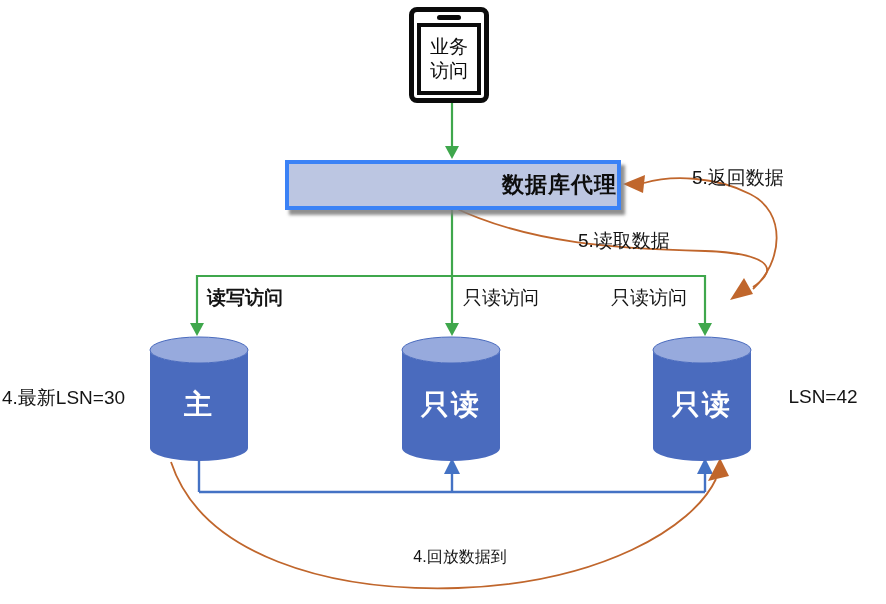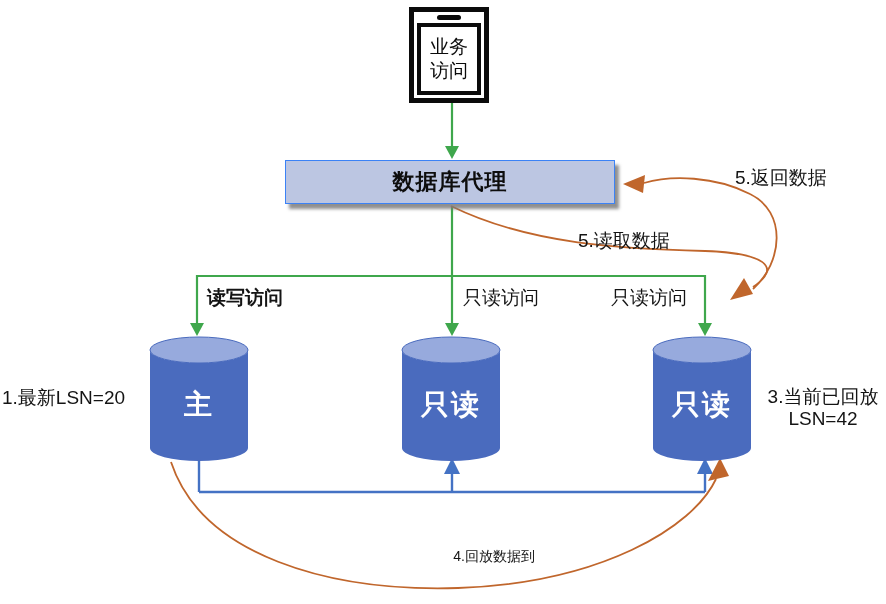--- a/index.html
+++ b/index.html
@@ -7,39 +7,39 @@
     position:relative;width:886px;height:604px;background:#fff;overflow:hidden;
     font-family:"Liberation Sans","DejaVu Sans",sans-serif;color:#111;
   }
   #stage svg{position:absolute;left:0;top:0;}
   .abs{position:absolute;}
   .txt{white-space:nowrap;color:#141414;font-size:19px;line-height:1.15;}
   .txt-center{text-align:center;white-space:normal;}
   
   .device{
     left:409px;top:7px;width:70px;height:86px;
-    border:5px solid #0b0b0b;border-radius:0;background:#fff;
+    border:5px solid #0b0b0b;border-radius:8px;background:#fff;
   }
   .device-dash{
     position:absolute;left:50%;top:3px;transform:translateX(-50%);
     width:24px;height:5px;border-radius:3px;background:#0b0b0b;
   }
   .device-screen{
     position:absolute;left:3px;top:11px;width:56px;height:64px;
     border:4px solid #0b0b0b;display:flex;flex-direction:column;
     align-items:center;justify-content:center;background:#fff;
   }
   .device-screen span{font-size:19px;font-weight:500;line-height:1.25;color:#0b0b0b;}
   
   .proxy{
     left:285px;top:160px;width:328px;height:42px;
     background:var(--proxy_fill,#BCC6E2);
-    border:1px solid #3b82f6;
+    border:4px solid #3b82f6;
     box-shadow:4px 5px 3px rgba(125,125,125,0.85);
-    display:flex;align-items:center;justify-content:center;
+    display:flex;align-items:center;justify-content:flex-end;
   }
   .proxy span{font-size:22px;font-weight:bold;color:#0d0d0d;letter-spacing:1px;}
   
   .db-label{
     width:120px;text-align:center;color:#fff;font-size:28px;font-weight:bold;letter-spacing:2px;
   }
   
   .st-green{stroke:var(--green,#3FA74C);fill:none;stroke-width:2.2;}
   .fi-green{fill:var(--green,#3FA74C);stroke:none;}
   .st-blue{stroke:var(--blue,#4472C4);fill:none;stroke-width:2.4;}
@@ -117,26 +117,25 @@
   </div>
 
   <div class="abs txt" style="left:207px;top:287px;font-weight:bold;">读写访问</div>
   <div class="abs txt" style="left:463px;top:287px;">只读访问</div>
   <div class="abs txt" style="left:611px;top:287px;">只读访问</div>
 
   <div class="abs db-label" style="left:139px;top:386px;">主</div>
   <div class="abs db-label" style="left:391px;top:386px;">只读</div>
   <div class="abs db-label" style="left:642px;top:386px;">只读</div>
 
-  <div class="abs txt" style="left:2px;top:387px;">1.最新LSN=20</div>
+  <div class="abs txt" style="left:2px;top:387px;">4.最新LSN=30</div>
   <div class="abs txt" style="left:578px;top:230px;">5.读取数据</div>
-  <div class="abs txt" style="left:692px;top:167px;margin-left:43px;">5.返回数据</div>
+  <div class="abs txt" style="left:692px;top:167px;">5.返回数据</div>
 
   <div class="abs txt txt-center" style="left:760px;top:386px;width:126px;">
-    <div>3.当前已回放</div>
     <div>LSN=42</div>
   </div>
 
-  <div class="abs txt txt-center" style="left:385px;top:548px;width:150px;font-size:14px;text-align:right;">
+  <div class="abs txt txt-center" style="left:385px;top:548px;width:150px;font-size:16px;">
     <div>4.回放数据到</div>
   </div>
 
 </div>
 
 </body></html>

